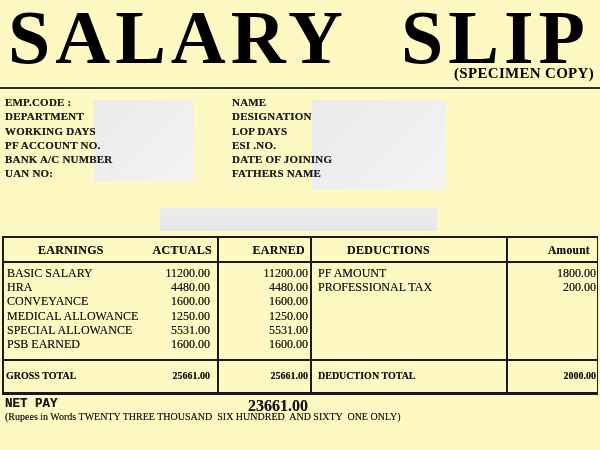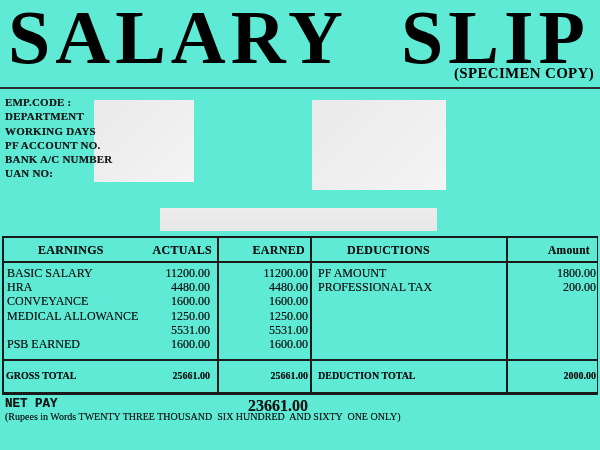--- a/index.html
+++ b/index.html
@@ -1,17 +1,17 @@
 <!DOCTYPE html>
 <html><head>
 <meta charset="utf-8">
 <style>
   html,body{margin:0;padding:0;}
   .page{
-    position:relative; width:600px; height:450px; background:#5eead4;
+    position:relative; width:600px; height:450px; background:#fef9c3;
     font-family:"Liberation Serif","DejaVu Serif",serif; color:#151515;
     overflow:hidden;
     text-shadow:0 0 .5px rgba(0,0,0,.55);
   }
   
   .title-row{
     position:absolute; left:8px; right:10px; top:-4px; height:82px;
     display:flex; justify-content:space-between; align-items:flex-start;
     font-weight:bold; font-size:76px; line-height:82px; color:#000;
     letter-spacing:5px; text-shadow:none;
@@ -66,20 +66,28 @@
   <div class="redact redact-mid"></div>
 
   <div class="info-col info-left">
     <div>EMP.CODE :</div>
     <div>DEPARTMENT</div>
     <div>WORKING DAYS</div>
     <div>PF ACCOUNT NO.</div>
     <div>BANK A/C NUMBER</div>
     <div>UAN NO:</div>
   </div>
+  <div class="info-col info-right">
+    <div>NAME</div>
+    <div>DESIGNATION</div>
+    <div>LOP DAYS</div>
+    <div>ESI .NO.</div>
+    <div>DATE OF JOINING</div>
+    <div>FATHERS NAME</div>
+  </div>
 
   <div class="hline" style="top:236px;"></div>
   <div class="hline" style="top:261px;"></div>
   <div class="hline" style="top:359px;"></div>
   <div class="hline" style="top:392px;height:2.5px;"></div>
   <div class="vline" style="left:2px;"></div>
   <div class="vline" style="left:217px;"></div>
   <div class="vline" style="left:310px;"></div>
   <div class="vline" style="left:506px;"></div>
   <div class="vline" style="left:596.5px;"></div>
@@ -105,20 +113,21 @@
       <span class="t-label">CONVEYANCE</span>
       <span class="t-act">1600.00</span>
       <span class="t-earn">1600.00</span>
     </div>
     <div class="t-row">
       <span class="t-label">MEDICAL ALLOWANCE</span>
       <span class="t-act">1250.00</span>
       <span class="t-earn">1250.00</span>
     </div>
     <div class="t-row">
+      <span class="t-label">SPECIAL ALLOWANCE</span>
       <span class="t-act">5531.00</span>
       <span class="t-earn">5531.00</span>
     </div>
     <div class="t-row">
       <span class="t-label">PSB EARNED</span>
       <span class="t-act">1600.00</span>
       <span class="t-earn">1600.00</span>
     </div>
   </div>
 

